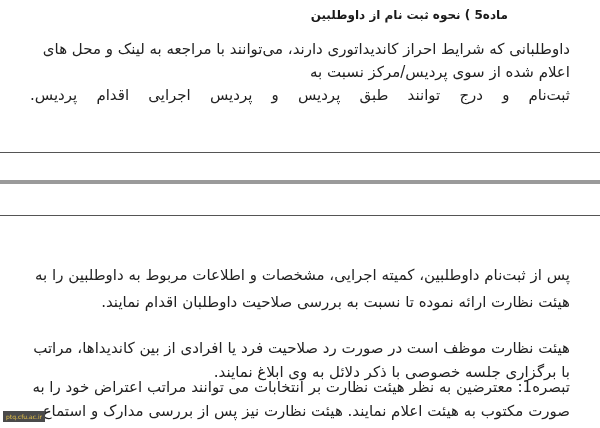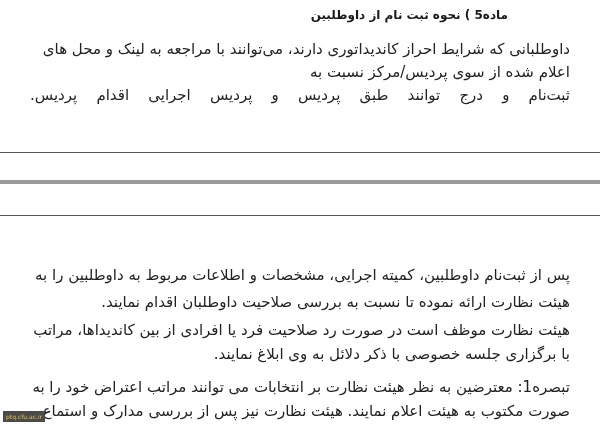--- a/index.html
+++ b/index.html
@@ -36,21 +36,21 @@
       font-size: 15px;
       line-height: 23px;
     }
     .justify-line {
       display: flex;
       justify-content: space-between;
       direction: rtl;
     }
     .p1 { top: 38px; }
     .p2 { top: 262px; line-height: 27px; }
-    .p3 { top: 318px; line-height: 24px; text-align: right; }
+    .p3 { top: 336px; line-height: 24px; text-align: right; }
     .p4 { top: 375px; line-height: 24px; }
     .rule-thin {
       position: absolute;
       left: 0;
       width: 600px;
       height: 1px;
       background: #555555;
     }
     .rule-thick {
       position: absolute;

